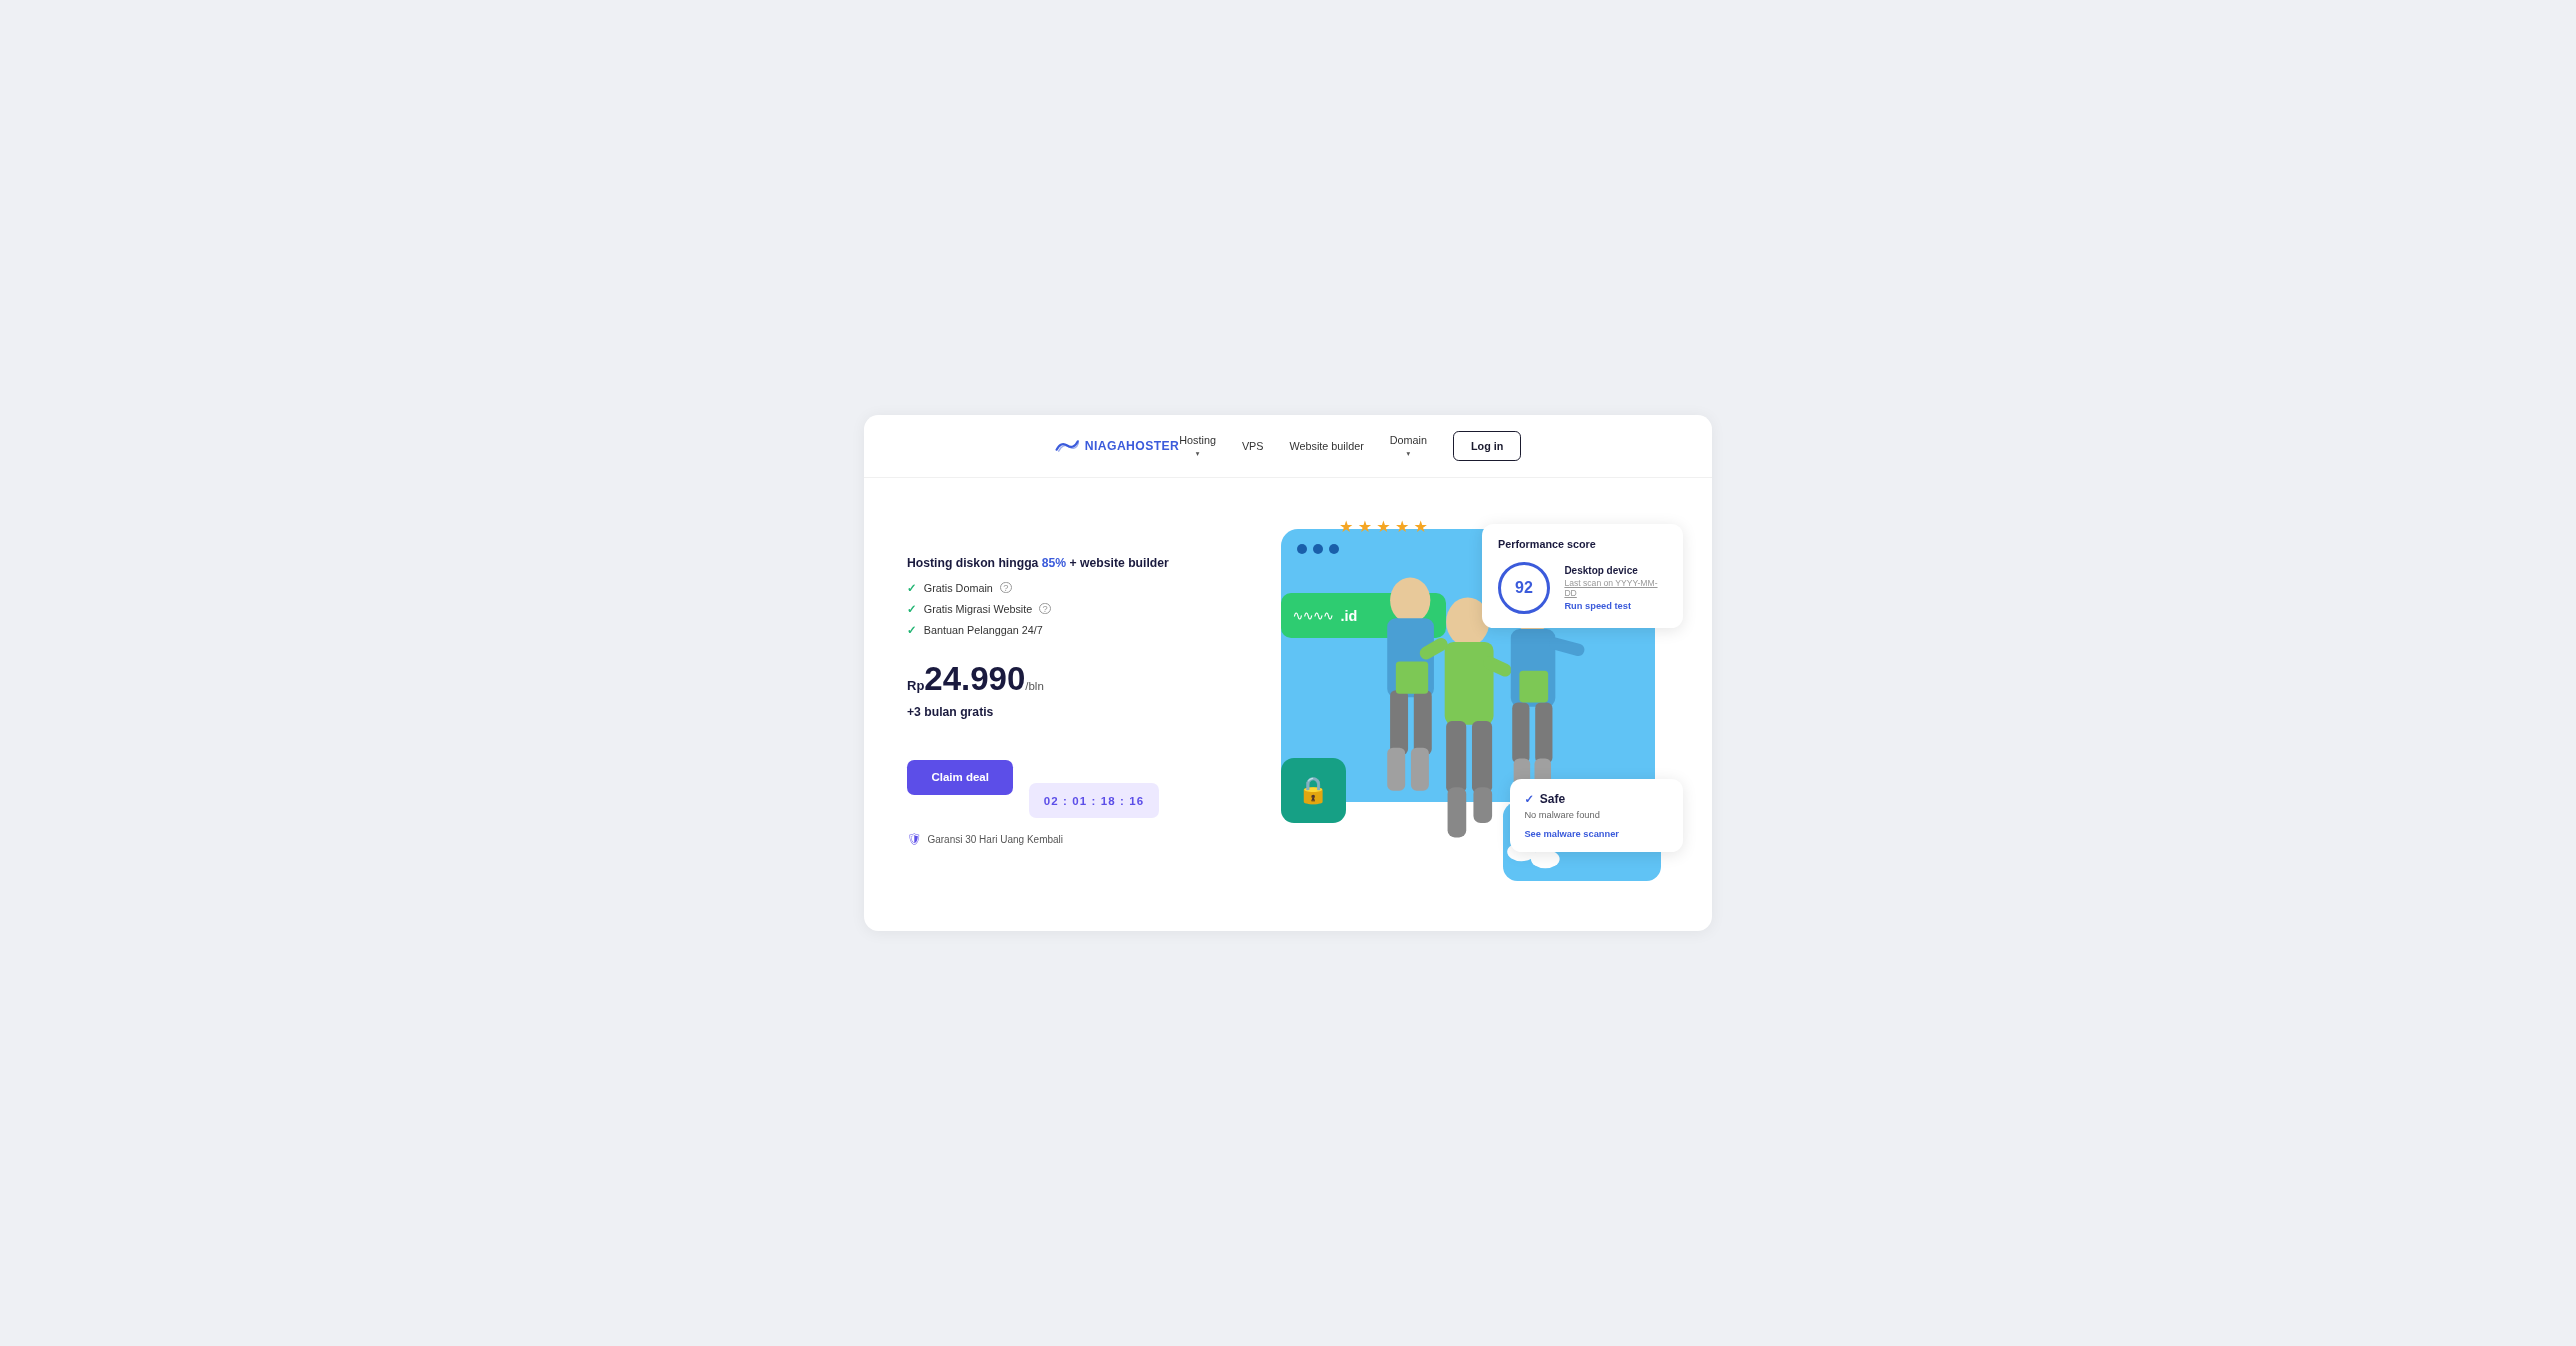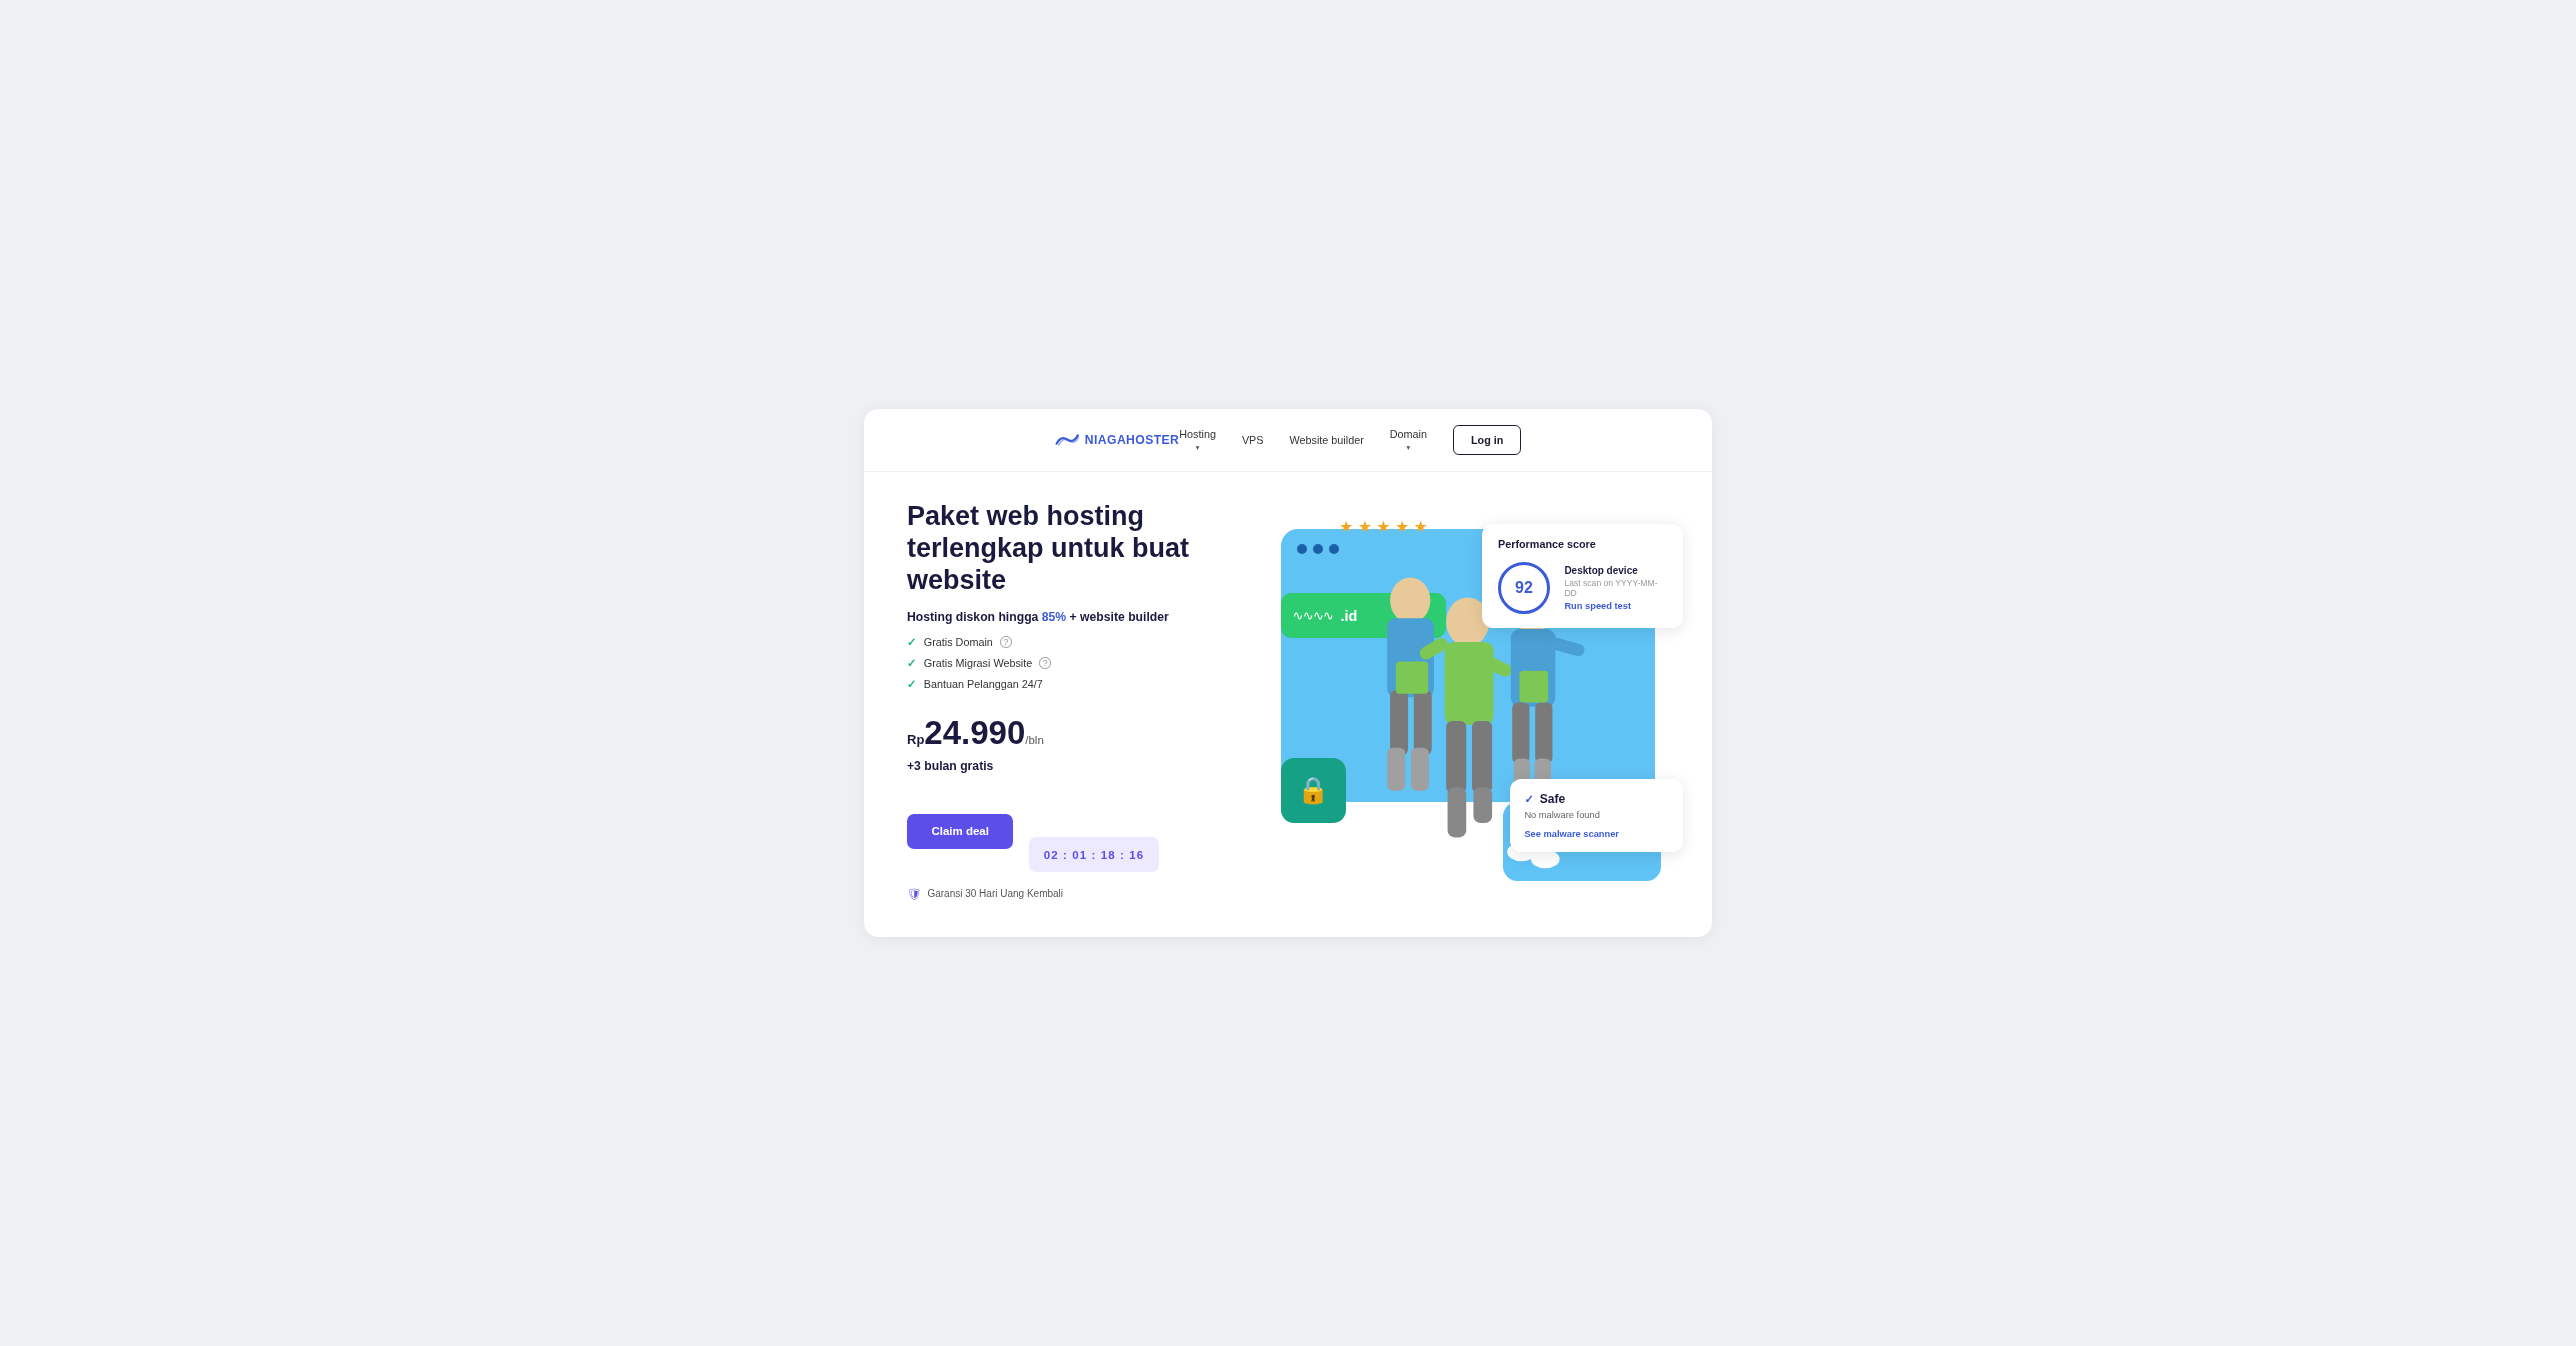--- a/index.html
+++ b/index.html
@@ -332,20 +332,21 @@
     .perf-device {
       font-size: 10px;
       font-weight: 700;
       color: #1a1a3e;
     }
     .perf-scan {
       font-size: 8.6px;
       color: #999;
       margin-top: 1.4px;
       margin-bottom: 1px;
+      text-decoration: underline;
     }
     .perf-link {
       font-size: 9.3px;
       color: #3b5bdb;
       font-weight: 600;
       cursor: pointer;
       text-decoration: none;
     }
     
     .safe-card {
@@ -432,21 +433,20 @@
         <span>Domain</span>
         <span class="chevron">▾</span>
       </a>
       <button class="btn-login">Log in</button>
     </div>
   </nav>
 
   <section class="hero">
 
     <div class="hero-left">
-      <h1 class="hero-title">Paket web hosting terlengkap untuk buat website</h1>
       <p class="hero-subtitle">
         <span>Hosting diskon hingga </span><span class="highlight">85%</span><span> + website builder</span>
       </p>
       <ul class="features">
         <li>
           <span class="check-icon">✓</span>
           <span>Gratis Domain</span>
           <span class="info-icon">?</span>
         </li>
         <li>

